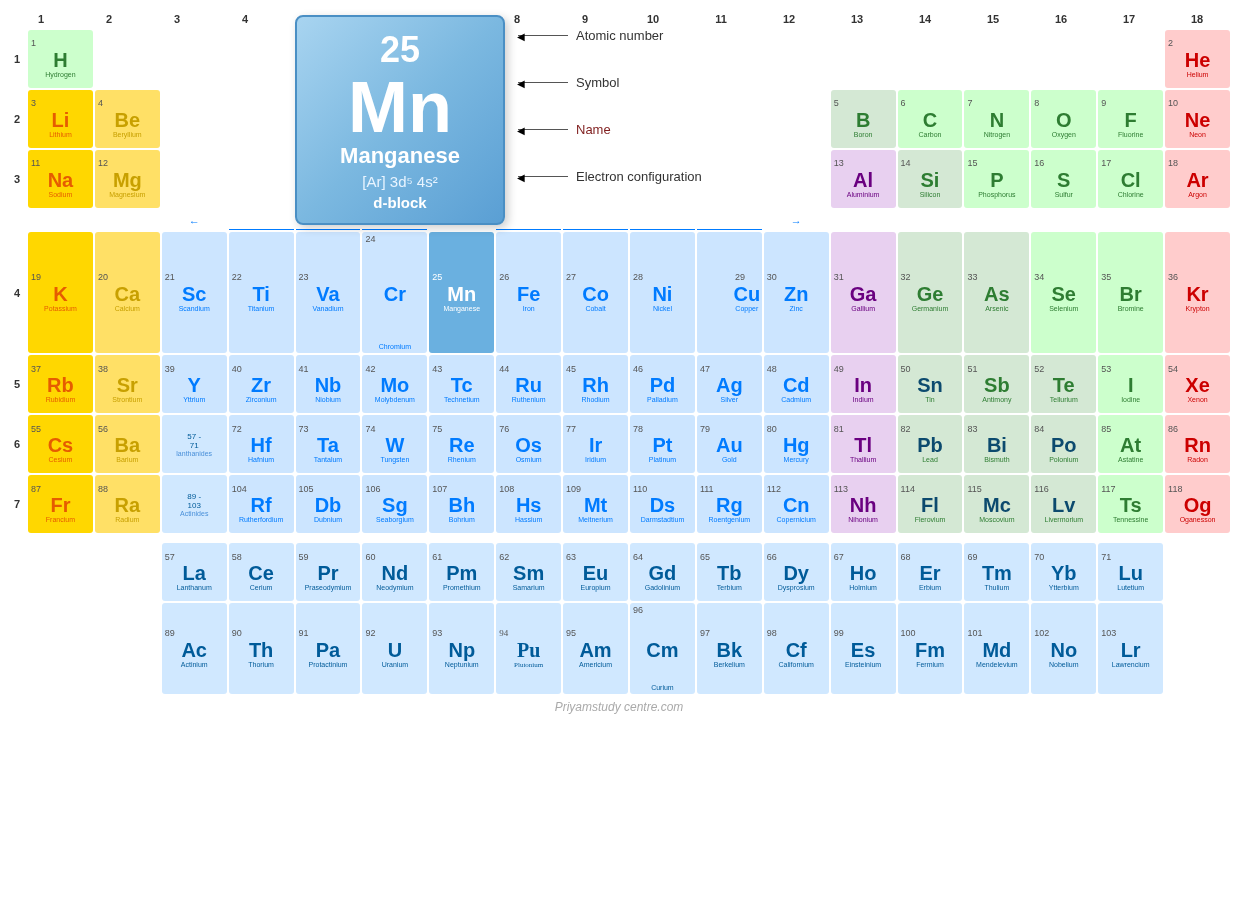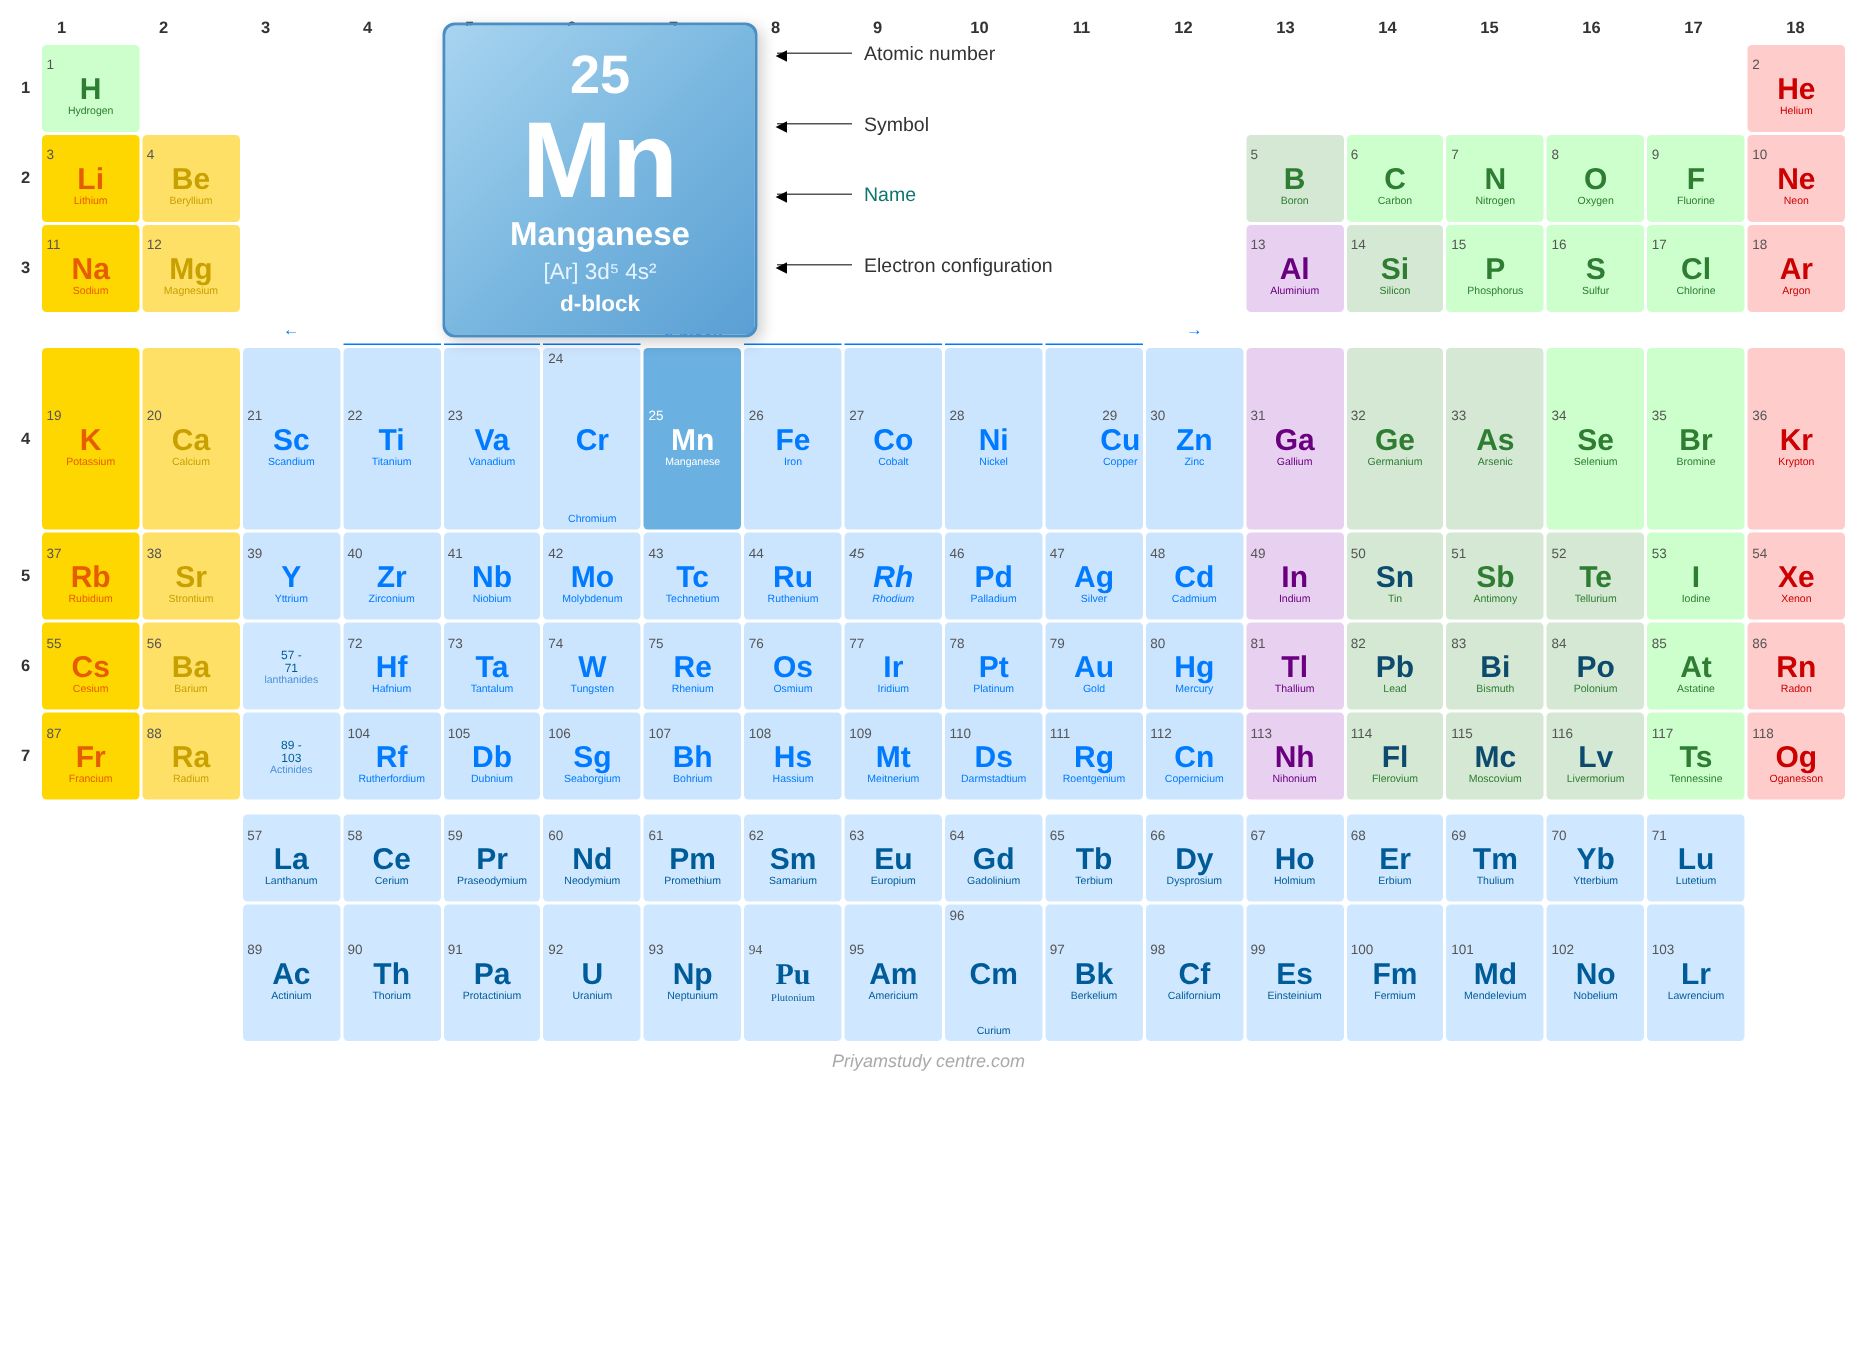--- a/index.html
+++ b/index.html
@@ -156,21 +156,21 @@
     <div style="display:flex;align-items:center;margin-bottom:32px;">
       <span style="display:inline-block;width:50px;height:1px;background:#555;position:relative;margin-right:8px;">
         <span style="position:absolute;left:-1px;top:-4px;font-size:10px;">◀</span>
       </span>
       <span style="font-size:13px;color:#333;">Symbol</span>
     </div>
     <div style="display:flex;align-items:center;margin-bottom:32px;">
       <span style="display:inline-block;width:50px;height:1px;background:#555;position:relative;margin-right:8px;">
         <span style="position:absolute;left:-1px;top:-4px;font-size:10px;">◀</span>
       </span>
-      <span style="font-size:13px;color:#0f766e;">Name</span>
+      <span style="font-size:13px;color:#7f1d1d;">Name</span>
     </div>
     <div style="display:flex;align-items:center;">
       <span style="display:inline-block;width:50px;height:1px;background:#555;position:relative;margin-right:8px;">
         <span style="position:absolute;left:-1px;top:-4px;font-size:10px;">◀</span>
       </span>
       <span style="font-size:13px;color:#333;">Electron configuration</span>
     </div>
   </div>
 
   <div id="main-table">
@@ -489,21 +489,21 @@
           <div class="element transition" style="min-height: 58px;">
             <span class="atomic-num">43</span>
             <span class="symbol">Tc</span>
             <span class="name">Technetium</span>
           </div>
           <div class="element transition" style="min-height: 58px;">
             <span class="atomic-num">44</span>
             <span class="symbol">Ru</span>
             <span class="name">Ruthenium</span>
           </div>
-          <div class="element transition" style="min-height: 58px; font-style: italic;">
+          <div class="element transition" style="min-height: 58px;">
             <span class="atomic-num">45</span>
             <span class="symbol">Rh</span>
             <span class="name">Rhodium</span>
           </div>
           <div class="element transition" style="min-height: 58px;">
             <span class="atomic-num">46</span>
             <span class="symbol">Pd</span>
             <span class="name">Palladium</span>
           </div>
           <div class="element transition" style="min-height: 58px;">

